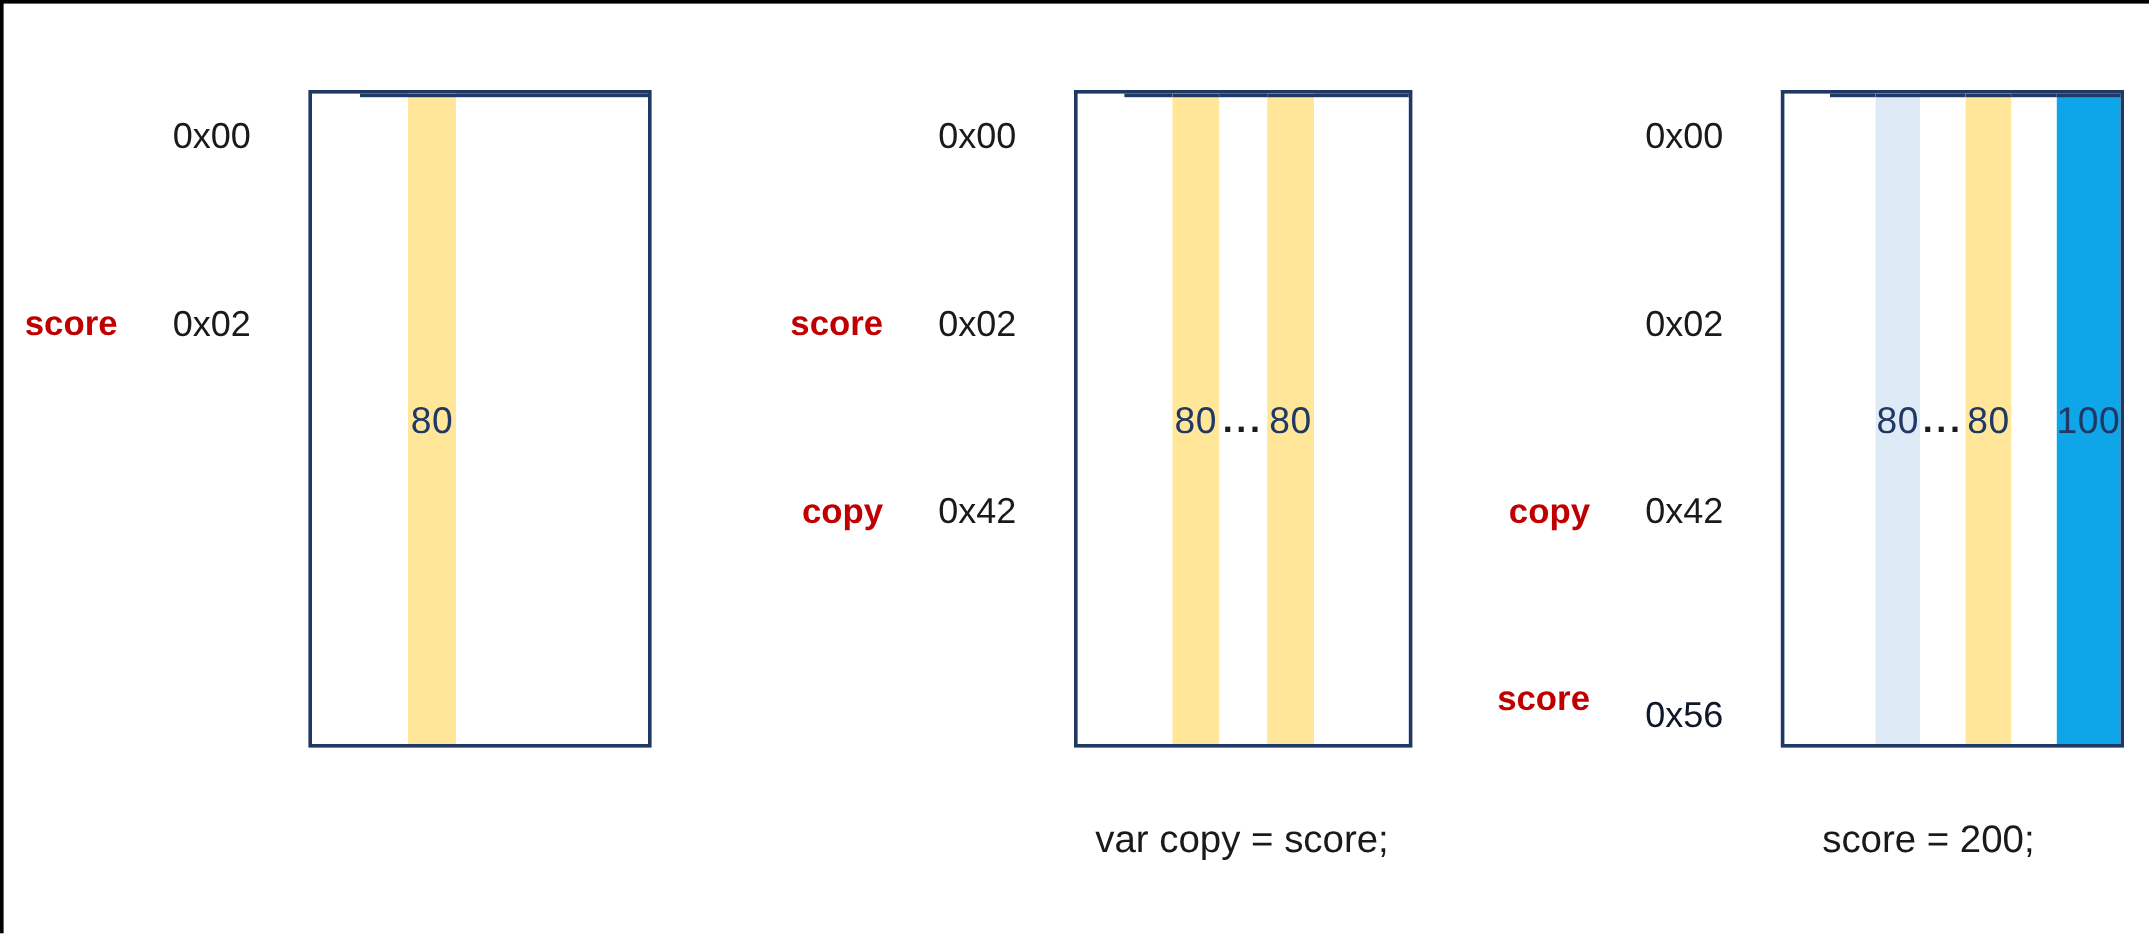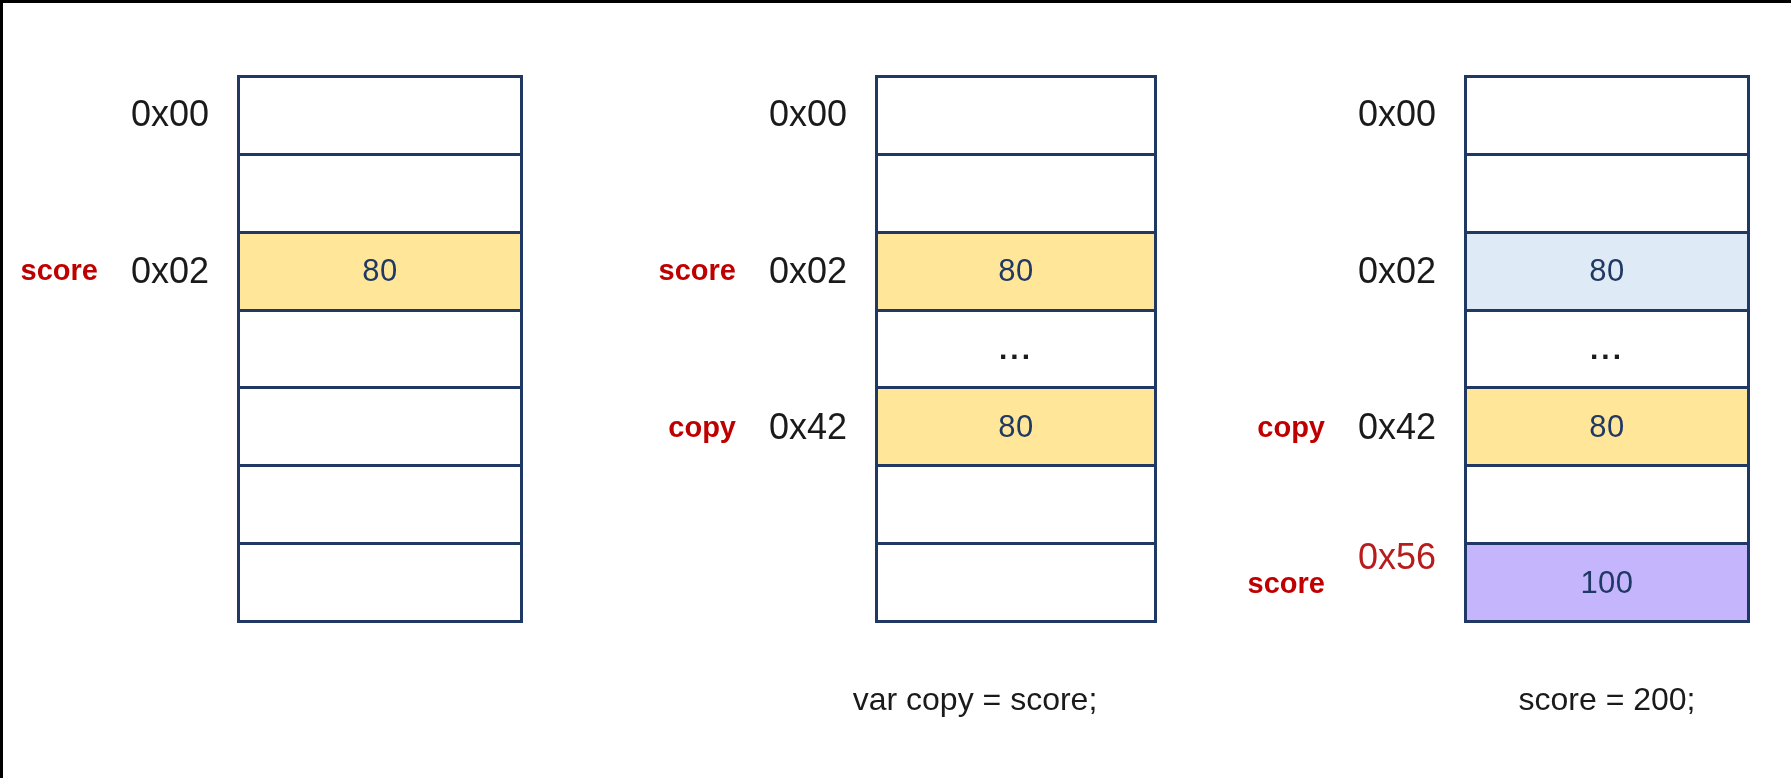--- a/index.html
+++ b/index.html
@@ -9,42 +9,43 @@
     background:#ffffff;
     border-top:3px solid #000;
     border-left:3px solid #000;
     box-sizing:border-box;
     overflow:hidden;
     font-family:"Liberation Sans", sans-serif;
   }
   .mem-col{
     position:absolute;
     box-sizing:border-box;
-    display:flex;flex-direction:column;
+    display:flex;flex-direction:row;
     background:#ffffff;
+    margin-left:20px;
   }
   .mem-cell{
     flex:1;
     display:flex;align-items:center;justify-content:center;
     box-sizing:border-box;
   }
   .cell-value{
     font-size:31px;
     letter-spacing:0.5px;
   }
   .cell-value.dots{
     font-weight:bold;
     letter-spacing:3px;
     font-size:30px;
   }
   .addr-label,.var-label{
     position:absolute;
     display:flex;align-items:center;justify-content:flex-end;
     box-sizing:border-box;
-    font-size:36px;
+    font-size:30px;
     white-space:nowrap;
   }
   .var-label{font-weight:bold;font-size:29px;}
   .caption{
     position:absolute;
     text-align:center;
     font-size:32px;
     white-space:nowrap;
   }
 </style>
@@ -79,38 +80,38 @@
         <span class="cell-value" style="color: rgb(32, 56, 100);">80</span>
       </div>
       <div class="mem-cell" style="border-top: 3px solid rgb(32, 56, 100);"></div>
       <div class="mem-cell" style="border-top: 3px solid rgb(32, 56, 100);"></div>
     </div>
     <div class="addr-label" style="left: 674px; top: 72px; width: 170px; height: 78.2857px; color: rgb(26, 26, 26);">0x00</div>
     <div class="addr-label" style="left: 674px; top: 228.571px; width: 170px; height: 78.2857px; color: rgb(26, 26, 26);">0x02</div>
     <div class="var-label" style="left: 573px; top: 228.571px; width: 160px; height: 78.2857px; color: rgb(192, 0, 0);">score</div>
     <div class="addr-label" style="left: 674px; top: 385.143px; width: 170px; height: 78.2857px; color: rgb(26, 26, 26);">0x42</div>
     <div class="var-label" style="left: 573px; top: 385.143px; width: 160px; height: 78.2857px; color: rgb(192, 0, 0);">copy</div>
-    <div class="caption" style="left: 652px; top: 678px; width: 640px;"><span style="color: rgb(26, 26, 26);">var copy = score;</span></div>
+    <div class="caption" style="left: 712px; top: 678px; width: 640px;"><span style="color: rgb(26, 26, 26);">var copy = score;</span></div>
     <div class="mem-col" style="left: 1461px; top: 72px; width: 286px; height: 548px; border: 3px solid rgb(32, 56, 100);">
       <div class="mem-cell"></div>
       <div class="mem-cell" style="border-top: 3px solid rgb(32, 56, 100);"></div>
       <div class="mem-cell" style="border-top: 3px solid rgb(32, 56, 100); background: rgb(222, 234, 246);">
         <span class="cell-value" style="color: rgb(32, 56, 100);">80</span>
       </div>
       <div class="mem-cell" style="border-top: 3px solid rgb(32, 56, 100);">
         <span class="cell-value dots" style="color: rgb(26, 26, 26);">...</span>
       </div>
       <div class="mem-cell" style="border-top: 3px solid rgb(32, 56, 100); background: rgb(255, 230, 153);">
         <span class="cell-value" style="color: rgb(32, 56, 100);">80</span>
       </div>
       <div class="mem-cell" style="border-top: 3px solid rgb(32, 56, 100);"></div>
-      <div class="mem-cell" style="border-top: 3px solid rgb(32, 56, 100); background: #c4b5fd;">
+      <div class="mem-cell" style="border-top: 3px solid rgb(32, 56, 100); background: #0ea5e9;">
         <span class="cell-value" style="color: rgb(32, 56, 100);">100</span>
       </div>
     </div>
     <div class="addr-label" style="left: 1263px; top: 72px; width: 170px; height: 78.2857px; color: rgb(26, 26, 26);">0x00</div>
     <div class="addr-label" style="left: 1263px; top: 228.571px; width: 170px; height: 78.2857px; color: rgb(26, 26, 26);">0x02</div>
     <div class="addr-label" style="left: 1263px; top: 385.143px; width: 170px; height: 78.2857px; color: rgb(26, 26, 26);">0x42</div>
     <div class="var-label" style="left: 1162px; top: 385.143px; width: 160px; height: 78.2857px; color: rgb(192, 0, 0);">copy</div>
-    <div class="addr-label" style="left: 1263px; top: 515px; width: 170px; height: 78.2857px; color: #b91c1c;">0x56</div>
+    <div class="addr-label" style="left: 1263px; top: 555px; width: 170px; height: 78.2857px; color: #0f172a;">0x56</div>
     <div class="var-label" style="left: 1162px; top: 541.714px; width: 160px; height: 78.2857px; color: rgb(192, 0, 0);">score</div>
     <div class="caption" style="left: 1284px; top: 678px; width: 640px;"><span style="color: rgb(26, 26, 26);">score = 200;</span></div>
   </div>
 
 </body></html>

